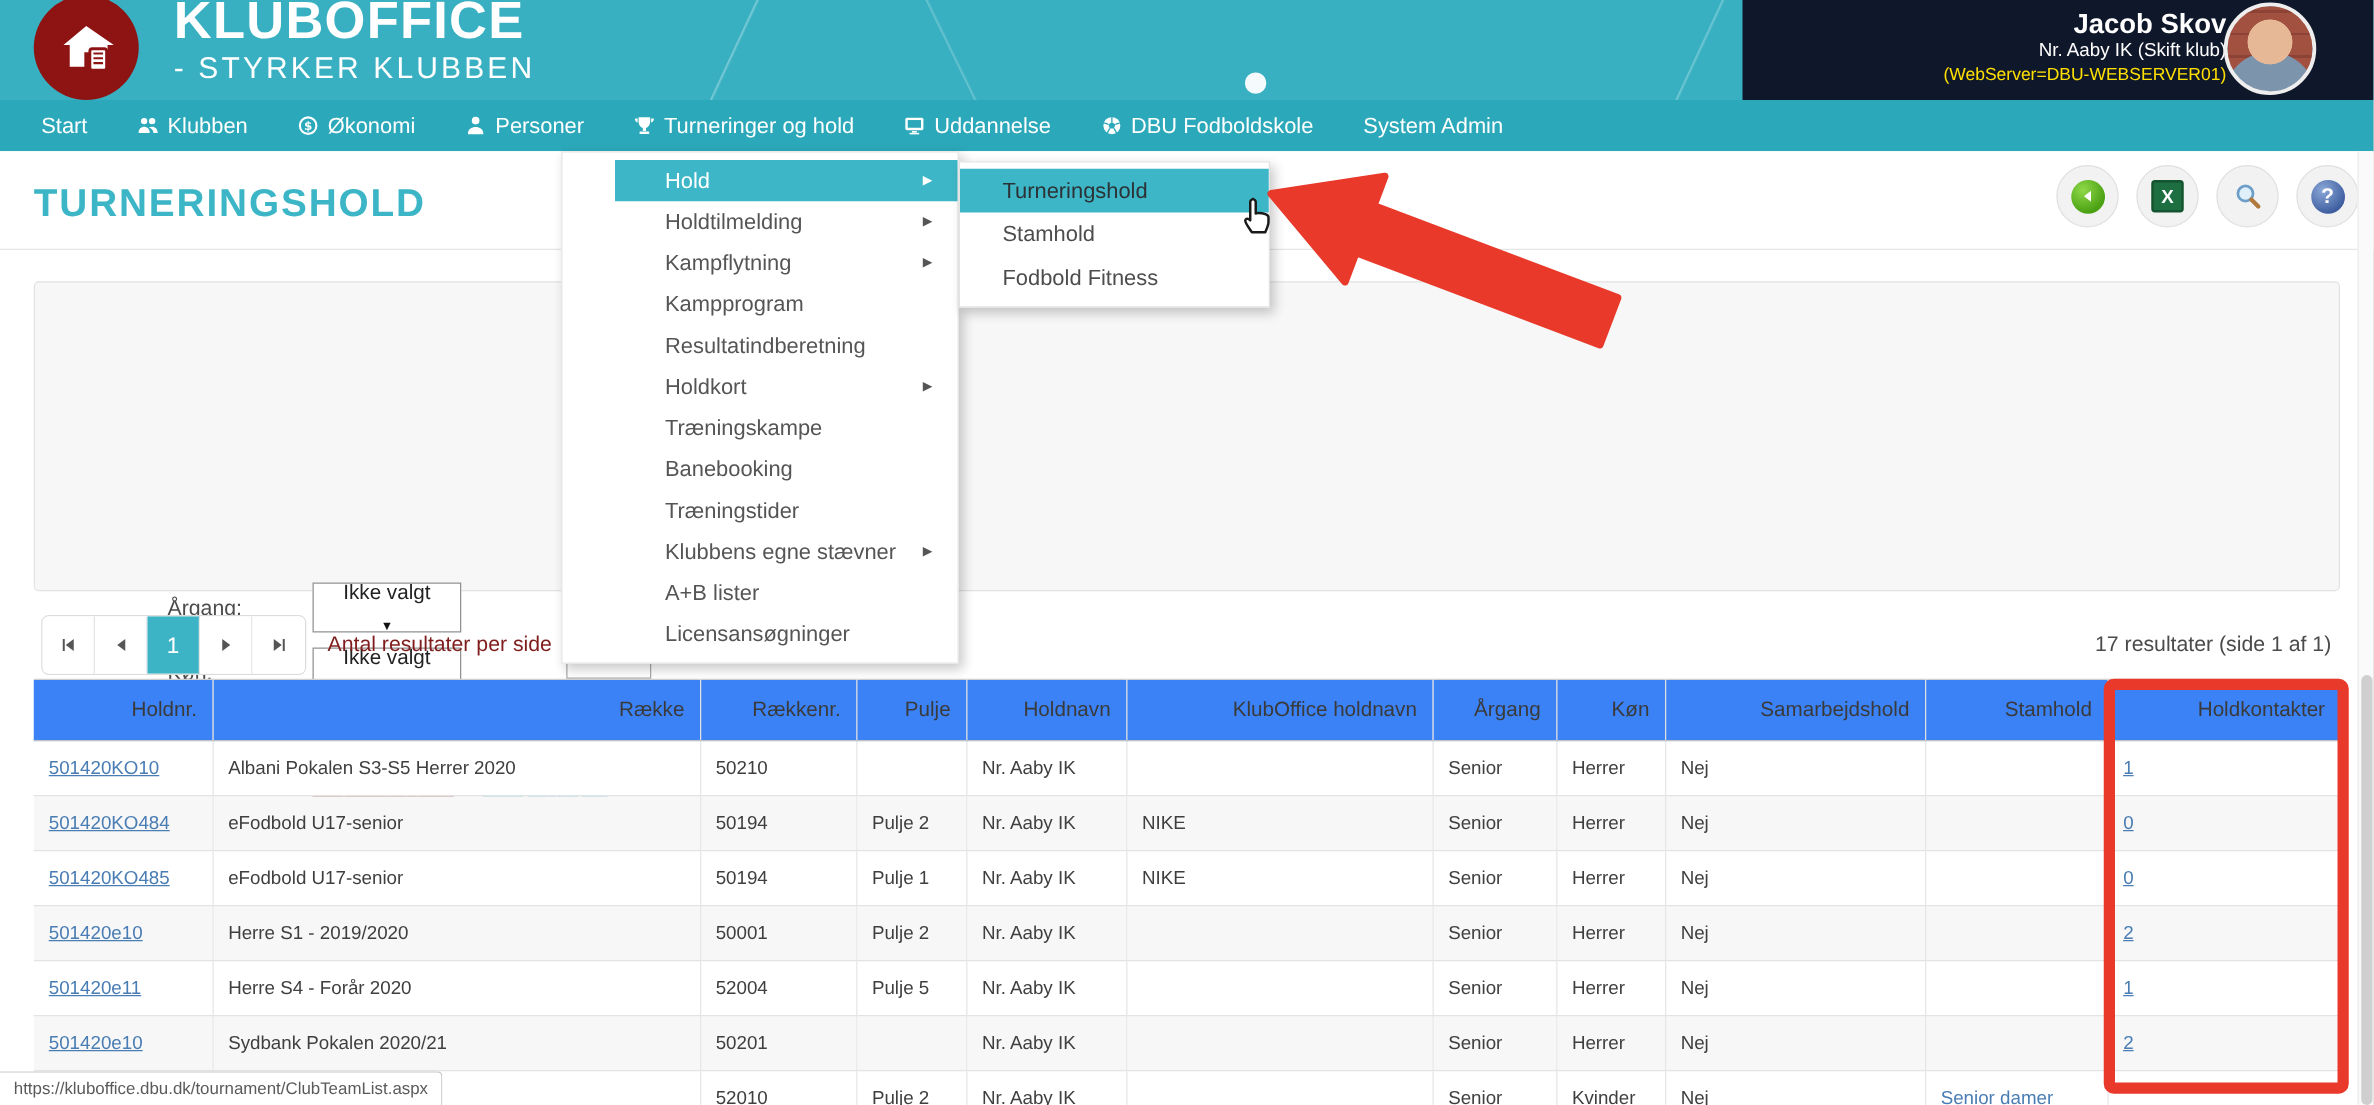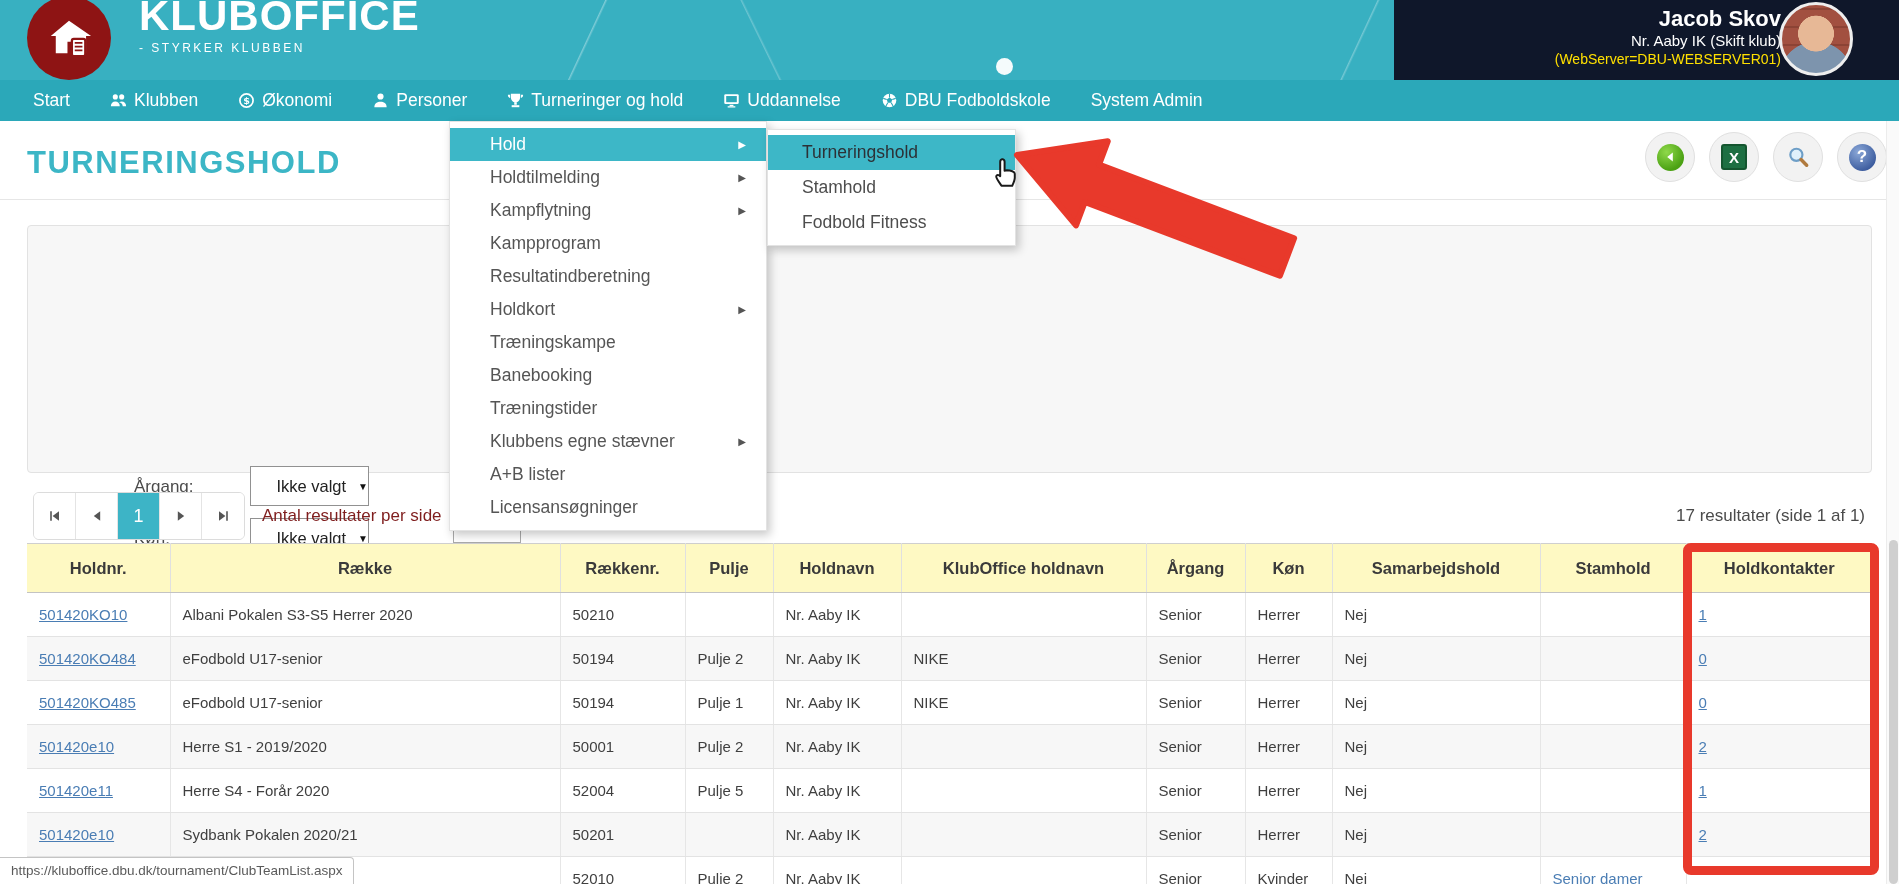--- a/index.html
+++ b/index.html
@@ -12,21 +12,21 @@
      background:
        linear-gradient(115deg, transparent 548px, rgba(255,255,255,.35) 549px, transparent 551px),
        linear-gradient(64deg, transparent 700px, rgba(255,255,255,.25) 701px, transparent 703px),
        linear-gradient(115deg, transparent 1248px, rgba(255,255,255,.3) 1249px, transparent 1251px);
   }
   .logo-circle { position:absolute; left:27px; top:-4px; width:84px; height:84px; border-radius:50%;
      background:#8e1414; display:flex; align-items:center; justify-content:center; }
   .logo-circle svg { width:46px; height:46px; }
   .brand { position:absolute; left:139px; top:-8px; color:#fff; }
   .brand-title { font-size:42px; font-weight:700; letter-spacing:1px; }
-  .brand-tagline { font-size:12px; font-weight:400; letter-spacing:2.5px; margin-top:1px; }
+  .brand-tagline { font-size:24px; font-weight:400; letter-spacing:2.5px; margin-top:1px; }
   .header-dot { position:absolute; left:996px; top:58px; width:17px; height:17px; border-radius:50%; background:rgba(255,255,255,.95); }
   .user-box { position:absolute; left:1394px; top:0; width:505px; height:80px; background:#0f172a;
      color:#fff; text-align:right; padding:6px 118px 0 0; }
   .user-name { font-size:22px; font-weight:700; line-height:25px; }
   .user-club { font-size:15px; line-height:19px; }
   .user-server { font-size:14px; line-height:18px; color:#ffe000; }
   .avatar { position:absolute; left:1779px; top:2px; width:74px; height:74px; border-radius:50%;
      border:3px solid #eee; overflow:hidden;
      background:
        radial-gradient(circle at 50% 42%, #e7b896 0 34%, rgba(0,0,0,0) 35%),
@@ -51,21 +51,21 @@
   .ico-back { background:radial-gradient(circle at 35% 30%, #8fd94a, #4ba113 70%); }
   .ico-help { background:radial-gradient(circle at 35% 30%, #8ba8d8, #3c5c9e 75%); font-size:17px; }
   .ico-excel { width:26px; height:26px; border-radius:3px; background:#1d6f42; border:2px solid #14552f;
      color:#fff; font-weight:700; font-size:15px; display:flex; align-items:center; justify-content:center; }
 
   
   .filter-card { position:absolute; left:27px; top:225px; width:1845px; height:248px;
      background:#f7f7f7; border:1px solid #e2e2e2; border-radius:4px; }
   .f-label { position:absolute; font-size:17px; color:#4b4b4b; }
   .select { position:absolute; width:119px; height:40px; background:#fff; border:1px solid #919191;
-     display:flex; align-items:center; justify-content:flex-end; gap:12px; font-size:16.5px; color:#222; cursor:pointer; }
+     display:flex; align-items:center; justify-content:center; gap:12px; font-size:16.5px; color:#222; cursor:pointer;flex-direction:column; }
   .select .caret { font-size:10px; color:#111; }
   .checkbox { position:absolute; left:222px; top:342px; width:18px; height:18px; border-radius:3px;
      background:#e9e9e9; border:1px solid #b9b9b9; cursor:pointer; }
   .cb-label { position:absolute; left:250px; top:343px; font-size:17px; color:#4b4b4b; white-space:nowrap; }
   .btn { position:absolute; height:43px; border-radius:4px; color:#fff; font-size:18px; font-weight:700;
      display:flex; align-items:center; justify-content:center; gap:9px; cursor:pointer; border:none; }
   .btn-reset { left:222px; top:384px; width:113px; background:#8e1414; }
   .btn-reset .glyph { font-size:19px; font-weight:400; }
   .btn-search { left:358px; top:384px; width:100px; background:#3db4c6; }
 
@@ -77,34 +77,34 @@
   .pager-cell:last-child { border-right:none; }
   .pager-cell svg { width:16px; height:16px; }
   .pager-cell.current { background:#3db4c6; color:#fff; font-size:18px; }
   .perpage-label { position:absolute; left:262px; top:506px; font-size:17px; color:#7f1d1d; white-space:nowrap; }
   .perpage-select { position:absolute; left:453px; top:517px; width:68px; height:26px; background:#fff; border:1px solid #aaa; }
   .results-summary { position:absolute; right:34px; top:506px; font-size:17px; color:#4b4b4b; }
 
   
   .table-wrap { position:absolute; left:27px; top:543px; width:1845px; }
   table { border-collapse:collapse; table-layout:fixed; width:1845px; }
-  thead th { height:49px; font-size:16.5px; font-weight:700; color:#3a3a3a; text-align:center;
-     padding:0 12px; border-top:1px solid #cfcfcf; border-bottom:1px solid #c3c3c3; border-right:1px solid #e0e0e0; background:#fef9c3; }
+  thead th { height:49px; font-size:16.5px; font-weight:400; color:#3a3a3a; text-align:right;
+     padding:0 12px; border-top:1px solid #cfcfcf; border-bottom:1px solid #c3c3c3; border-right:1px solid #e0e0e0; background:#3b82f6; }
   thead th:last-child, tbody td:last-child { border-right:none; }
   tbody td { height:44px; font-size:15px; color:#3f3f3f; padding:0 12px;
      border-bottom:1px solid #e3e3e3; border-right:1px solid #e6e6e6; background:#fff; white-space:nowrap; overflow:hidden; }
   tbody tr:nth-child(even) td { background:#f7f7f7; }
   .cell-link { color:#4a7db4; text-decoration:none; cursor:pointer; }
   .cell-link.u { text-decoration:underline; }
 
   
   .menu-panel { position:absolute; left:449px; top:121px; width:318px; background:#fff;
      border:1px solid #e3e3e3; box-shadow:3px 4px 9px rgba(0,0,0,.22); padding:6px 0; z-index:50; }
   .menu-item { position:relative; height:33px; display:flex; align-items:center; padding-left:40px;
-     font-size:17.5px; color:#555; cursor:pointer; white-space:nowrap; }
+     font-size:17.5px; color:#555; cursor:pointer; white-space:nowrap;margin-left:42px; }
   .menu-item .sub-arrow { position:absolute; right:20px; font-size:10px; color:#555; }
   .menu-item.active { background:#3db7c7; color:#fff; }
   .menu-item.active .sub-arrow { color:#fff; }
   .submenu-panel { position:absolute; left:767px; top:129px; width:249px; background:#fff;
      border:1px solid #e3e3e3; box-shadow:3px 4px 9px rgba(0,0,0,.22); padding:5px 0; z-index:51; }
   .submenu-item { height:35px; display:flex; align-items:center; padding-left:34px;
      font-size:17.5px; color:#4d4d4d; cursor:pointer; white-space:nowrap; }
   .submenu-item.active { background:#3db7c7; color:#2c3136; }
 
   .cursor-hand { position:absolute; left:989px; top:156px; width:34px; height:34px; z-index:60; }

